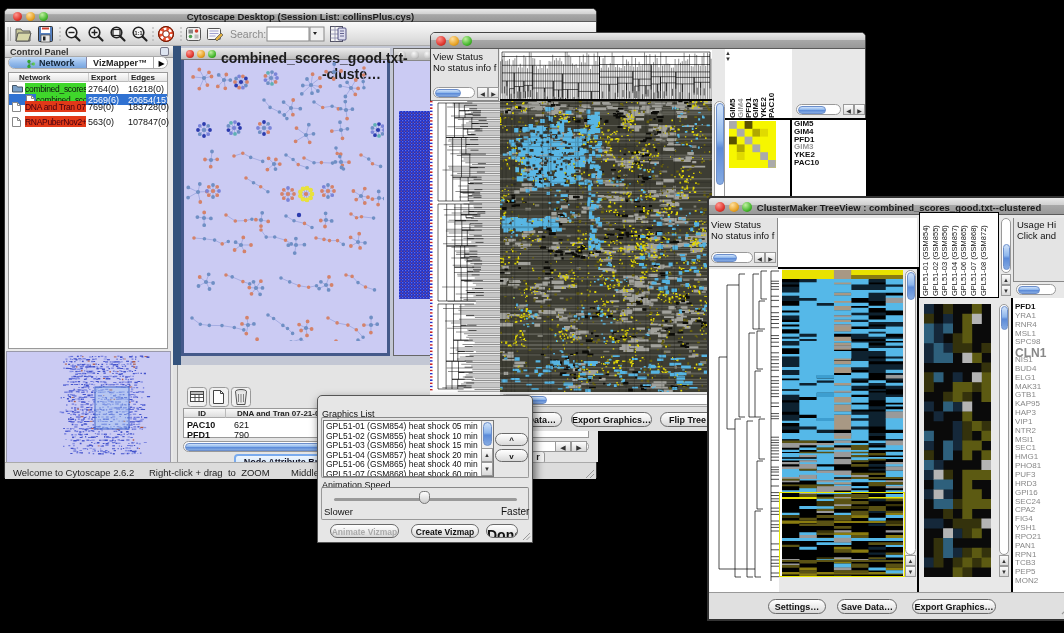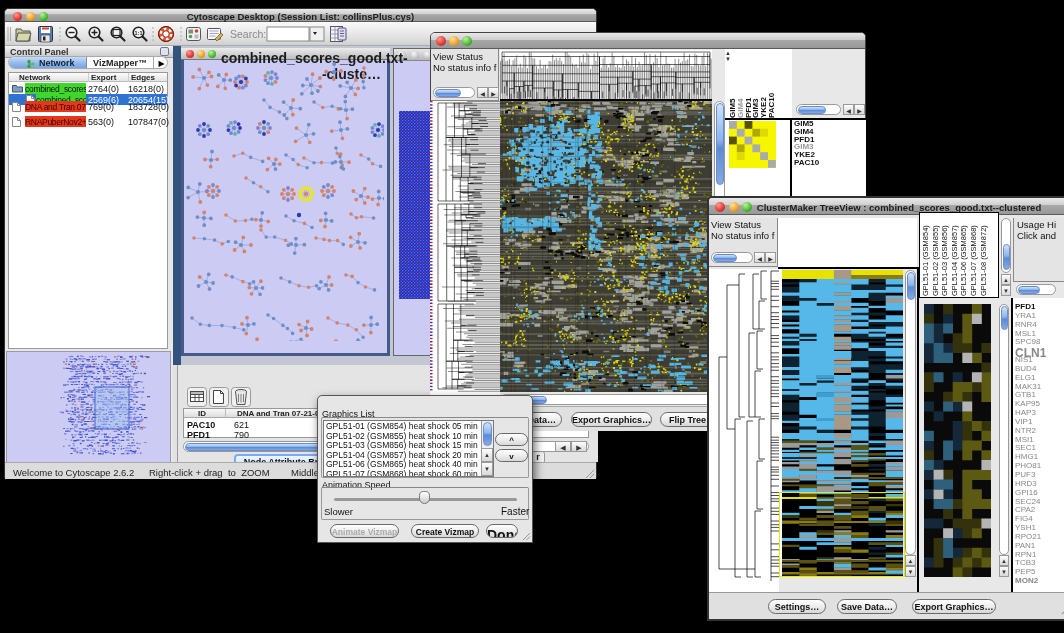--- a/index.html
+++ b/index.html
@@ -1125,21 +1125,21 @@
     <div class="abs" style="left:306px;top:289.6px;font-size:8px;font-weight:normal;color:#888">GPI16</div>
     <div class="abs" style="left:306px;top:298.5px;font-size:8px;font-weight:normal;color:#888">SEC24</div>
     <div class="abs" style="left:306px;top:307.3px;font-size:8px;font-weight:normal;color:#888">CPA2</div>
     <div class="abs" style="left:306px;top:316.2px;font-size:8px;font-weight:normal;color:#888">FIG4</div>
     <div class="abs" style="left:306px;top:325.0px;font-size:8px;font-weight:normal;color:#888">YSH1</div>
     <div class="abs" style="left:306px;top:333.8px;font-size:8px;font-weight:normal;color:#888">RPO21</div>
     <div class="abs" style="left:306px;top:342.7px;font-size:8px;font-weight:normal;color:#888">PAN1</div>
     <div class="abs" style="left:306px;top:351.5px;font-size:8px;font-weight:normal;color:#888">RPN1</div>
     <div class="abs" style="left:306px;top:360.4px;font-size:8px;font-weight:normal;color:#888">TCB3</div>
     <div class="abs" style="left:306px;top:369.2px;font-size:8px;font-weight:normal;color:#888">PEP5</div>
-    <div class="abs" style="left:306px;top:378.0px;font-size:8px;font-weight:bold;color:#888">MON2</div>
+    <div class="abs" style="left:306px;top:378.0px;font-size:8px;font-weight:normal;color:#888">MON2</div>
     <div class="abs" style="left:0;top:394px;width:371px;height:27px;background:#e0e0e0;border-top:1px solid #999">
       <div class="pill" style="left:59px;top:6px;width:58px;height:15px;font-size:9px;padding-top:2px">Settings…</div>
       <div class="pill" style="left:128px;top:6px;width:60px;height:15px;font-size:9px;padding-top:2px">Save Data…</div>
       <div class="pill" style="left:203px;top:6px;width:84px;height:15px;font-size:9px;padding-top:2px">Export Graphics…</div>
       <svg class="abs" style="right:2px;top:5px" width="17" height="17">
         <path d="M16 1L1 16M16 6L6 16M16 11L11 16" stroke="#999" stroke-width="1.2"></path>
       </svg>
     </div>
 </div>
 

